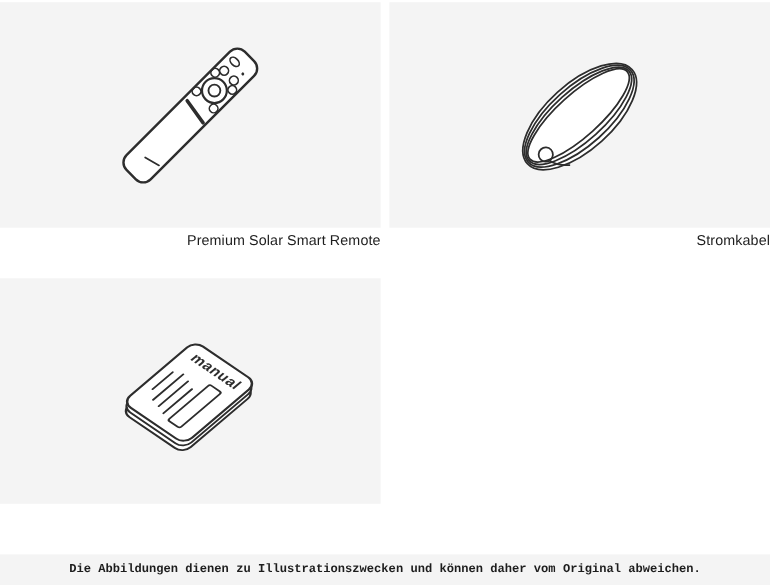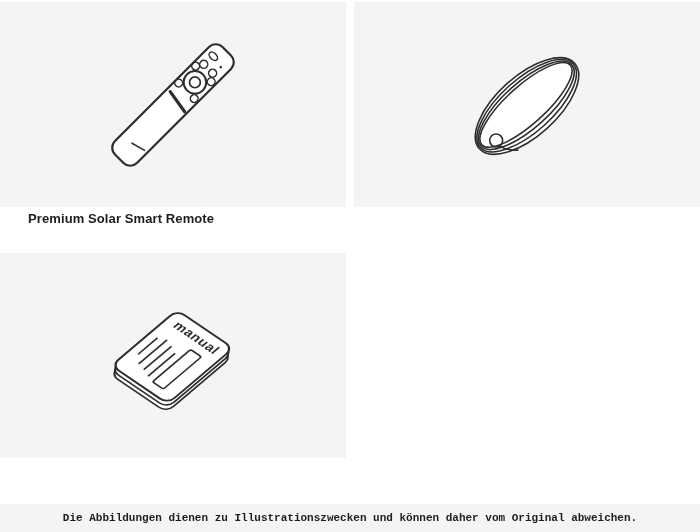--- a/index.html
+++ b/index.html
@@ -1,21 +1,21 @@
 <!DOCTYPE html>
 <html><head>
 <meta charset="utf-8">
 <style>
   html,body{margin:0;padding:0;background:#ffffff;}
   body{font-family:"Liberation Sans", sans-serif;}
   .stage{position:relative;width:700px;height:532px;background:#ffffff;overflow:hidden;}
   .panel{position:absolute;background:#f4f4f4;}
   .panel svg{display:block;width:100%;height:100%;}
-  .caption{position:absolute;height:24px;line-height:24px;text-align:left;
-           font-size:13px;font-weight:700;color:#1d1d1d;letter-spacing:.1px;padding-left:28px;}
+  .caption{position:absolute;height:24px;line-height:24px;text-align:right;
+           font-size:13px;font-weight:400;color:#1d1d1d;letter-spacing:.1px;}
   .disclaimer{position:absolute;left:0;top:504px;width:700px;height:28px;background:#f4f4f4;
               text-align:center;line-height:28px;font-size:11px;font-weight:700;color:#1d1d1d;font-family:Liberation Mono, monospace;}
 </style>
 </head>
 <body>
 
 <div class="stage">
 
   <div class="panel" style="left:0;top:2px;width:346px;height:205px;">
     <svg viewBox="0 0 346 205">
@@ -44,20 +44,21 @@
         <ellipse cx="0" cy="-0.5" rx="62.5" ry="26.4"></ellipse>
         <ellipse cx="0" cy="-1" rx="61" ry="22.8"></ellipse>
         <ellipse cx="0" cy="-1.5" rx="59.5" ry="19.2"></ellipse>
         <circle cx="-46" cy="5" r="6.5"></circle>
         <path d="M -47.5,10.5 C -46,16 -42,22 -36,27"></path>
       </g>
     </svg>
   </div>
 
   <div class="caption" style="left:0;top:207px;width:346px;">Premium Solar Smart Remote</div>
+  <div class="caption" style="left:354px;top:207px;width:346px;">Stromkabel</div>
 
   <div class="panel" style="left:0;top:253px;width:346px;height:205px;">
     <svg viewBox="0 0 346 205">
       <g transform="matrix(0.827 0.561 -0.763 0.647 177 57)" fill="none" stroke="#2d2d2d">
         <rect x="6" y="8" width="68" height="86" rx="9" fill="#ffffff" stroke-width="1.8"></rect>
         <rect x="3" y="4" width="68" height="86" rx="9" fill="#ffffff" stroke-width="1.8"></rect>
         <rect x="0" y="0" width="68" height="86" rx="9" fill="#ffffff" stroke-width="2"></rect>
         <text x="10" y="17" font-size="13.5" font-weight="bold" letter-spacing="0.5" fill="#2d2d2d" stroke="none" font-family="Liberation Sans, sans-serif">manual</text>
         <rect x="40.5" y="26" width="13" height="50" rx="2" stroke-width="1.7"></rect>
         <g stroke-width="1.7" stroke-linecap="round">

